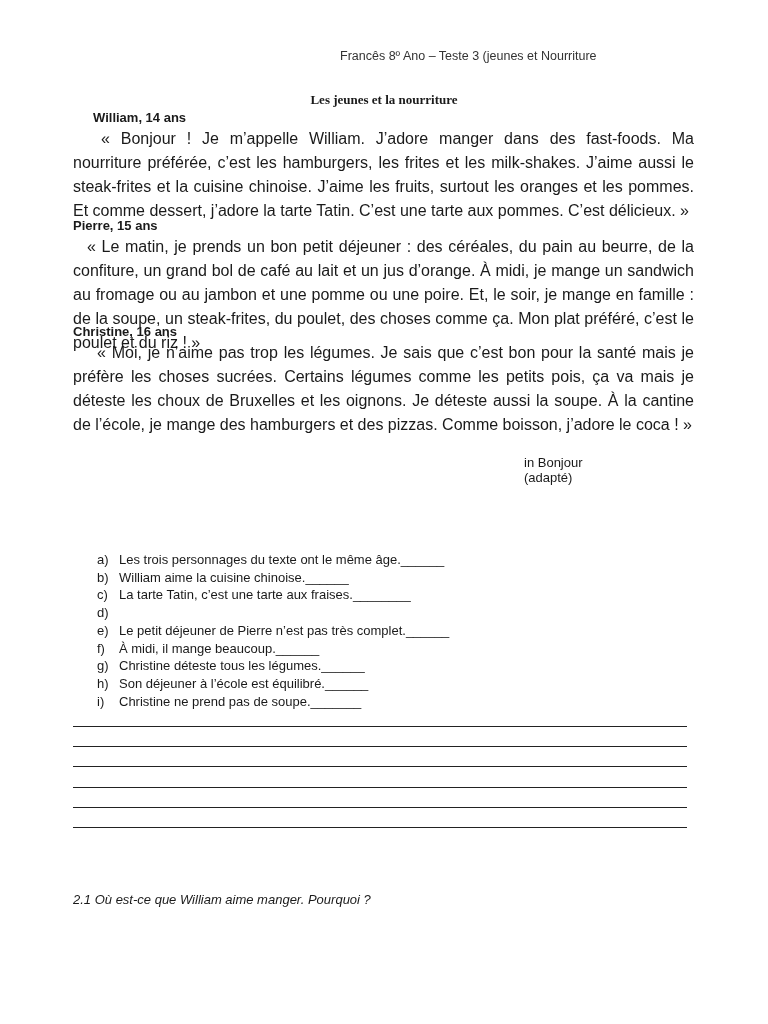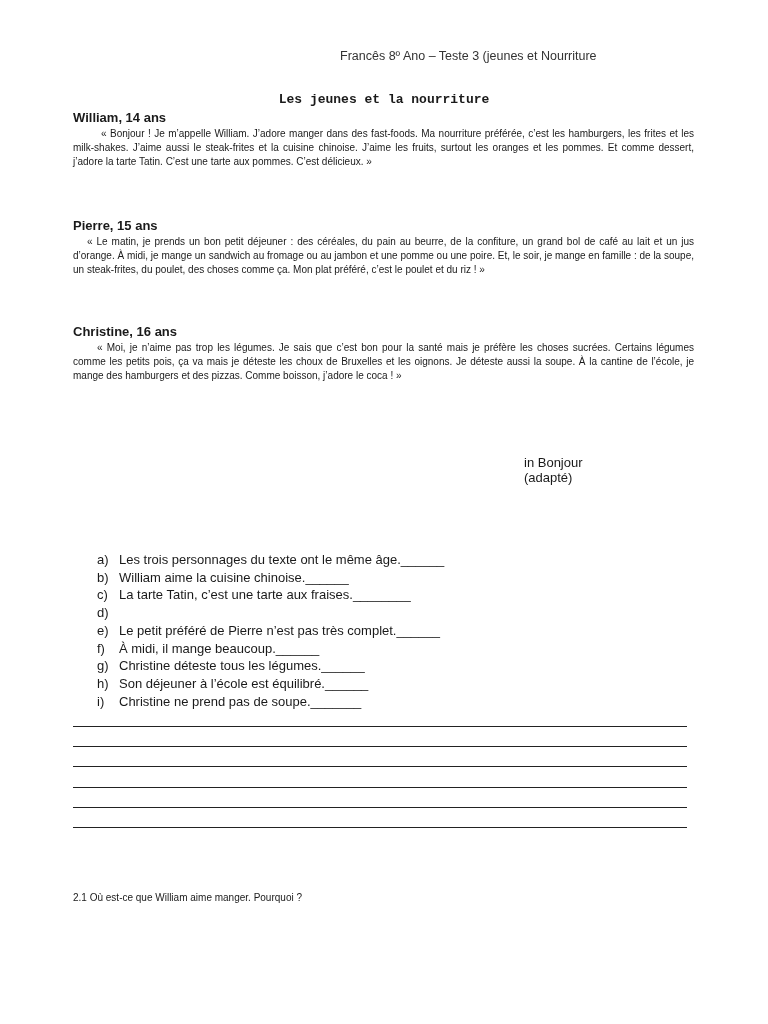--- a/index.html
+++ b/index.html
@@ -7,28 +7,28 @@
       width: 768px; height: 1024px; position: relative; overflow: hidden;
       font-family: "Liberation Sans", sans-serif; color: #1a1a1a;
     }
     .page { position: absolute; left: 0; top: 0; width: 608px; height: 1024px; }
     .header-line {
       position: absolute; left: 340px; top: 49px;
       font-size: 12.5px; color: #333; white-space: nowrap;
     }
     .title {
       position: absolute; left: 0; width: 768px; top: 92px; text-align: center;
-      font-family: Liberation Mono, monospace; font-weight: bold; font-size: 13px;
+      font-family: Liberation Serif, serif; font-weight: bold; font-size: 13px;
     }
     .speaker {
       position: absolute; left: 73px; font-weight: bold; font-size: 13px;
     }
     .para {
       position: absolute; left: 73px; width: 621px;
-      font-size: 10px; line-height: 14px; text-align: justify;
+      font-size: 16px; line-height: 24px; text-align: justify;
       text-align-last: left;
     }
     .para .indent1 { display: inline-block; width: 28px; }
     .para .indent2 { display: inline-block; width: 14px; }
     .para .indent3 { display: inline-block; width: 24px; }
     .source {
       position: absolute; left: 524px; top: 455px; font-size: 13px;
     }
     .q1 {
       position: absolute; left: 73px; top: 511px; font-size: 13px; white-space: nowrap;
@@ -44,33 +44,33 @@
     .answer-lines {
       position: absolute; left: 73px; width: 614px; top: 726px;
     }
     .answer-line {
       height: 1px; background: #222; margin-bottom: 19.2px;
     }
     .q2 {
       position: absolute; left: 73px; top: 857px; font-size: 13px; font-weight: bold;
     }
     .q21 {
-      position: absolute; left: 73px; top: 892px; font-size: 10px;
+      position: absolute; left: 73px; top: 892px; font-size: 13px; font-style: italic;
     }
   </style>
 </head>
 <body>
 
 <div class="page">
 
   <div class="header-line">Francês 8º Ano – Teste 3 (jeunes et Nourriture</div>
 
   <div class="title">Les jeunes et la nourriture</div>
 
-  <div class="speaker" style="top:110px;">William, 14 ans</div>
+  <div class="speaker" style="top:110px;margin-left:20px;">William, 14 ans</div>
   <div class="para" style="top:127px;"><span class="indent1"></span><span>« Bonjour ! Je m’appelle William. J’adore manger dans des fast-foods. Ma nourriture préférée, c’est les hamburgers, les frites et les milk-shakes. J’aime aussi le steak-frites et la cuisine chinoise. J’aime les fruits, surtout les oranges et les pommes. Et comme dessert, j’adore la tarte Tatin. C’est une tarte aux pommes. C’est délicieux. »</span></div>
 
   <div class="speaker" style="top:218px;">Pierre, 15 ans</div>
   <div class="para" style="top:235px;"><span class="indent2"></span><span>« Le matin, je prends un bon petit déjeuner : des céréales, du pain au beurre, de la confiture, un grand bol de café au lait et un jus d’orange. À midi, je mange un sandwich au fromage ou au jambon et une pomme ou une poire. Et, le soir, je mange en famille : de la soupe, un steak-frites, du poulet, des choses comme ça. Mon plat préféré, c’est le poulet et du riz ! »</span></div>
 
   <div class="speaker" style="top:324px;">Christine, 16 ans</div>
   <div class="para" style="top:341px;"><span class="indent3"></span><span>« Moi, je n’aime pas trop les légumes. Je sais que c’est bon pour la santé mais je préfère les choses sucrées. Certains légumes comme les petits pois, ça va mais je déteste les choux de Bruxelles et les oignons. Je déteste aussi  la soupe. À la cantine de l’école, je mange des hamburgers et des pizzas. Comme boisson, j’adore le coca ! »</span></div>
 
   <div class="source">in Bonjour (adapté)</div>
 
@@ -86,21 +86,21 @@
       </li>
     <li>
         <span class="letter">c)</span>
         <span>La tarte Tatin, c’est une tarte aux fraises.________</span>
       </li>
     <li>
         <span class="letter">d)</span>
       </li>
     <li>
         <span class="letter">e)</span>
-        <span>Le petit préféré de Pierre n’est pas très complet.______</span>
+        <span>Le petit déjeuner de Pierre n’est pas très complet.______</span>
       </li>
     <li>
         <span class="letter">f)</span>
         <span>À midi, il mange beaucoup.______</span>
       </li>
     <li>
         <span class="letter">g)</span>
         <span>Christine déteste tous les légumes.______</span>
       </li>
     <li>

